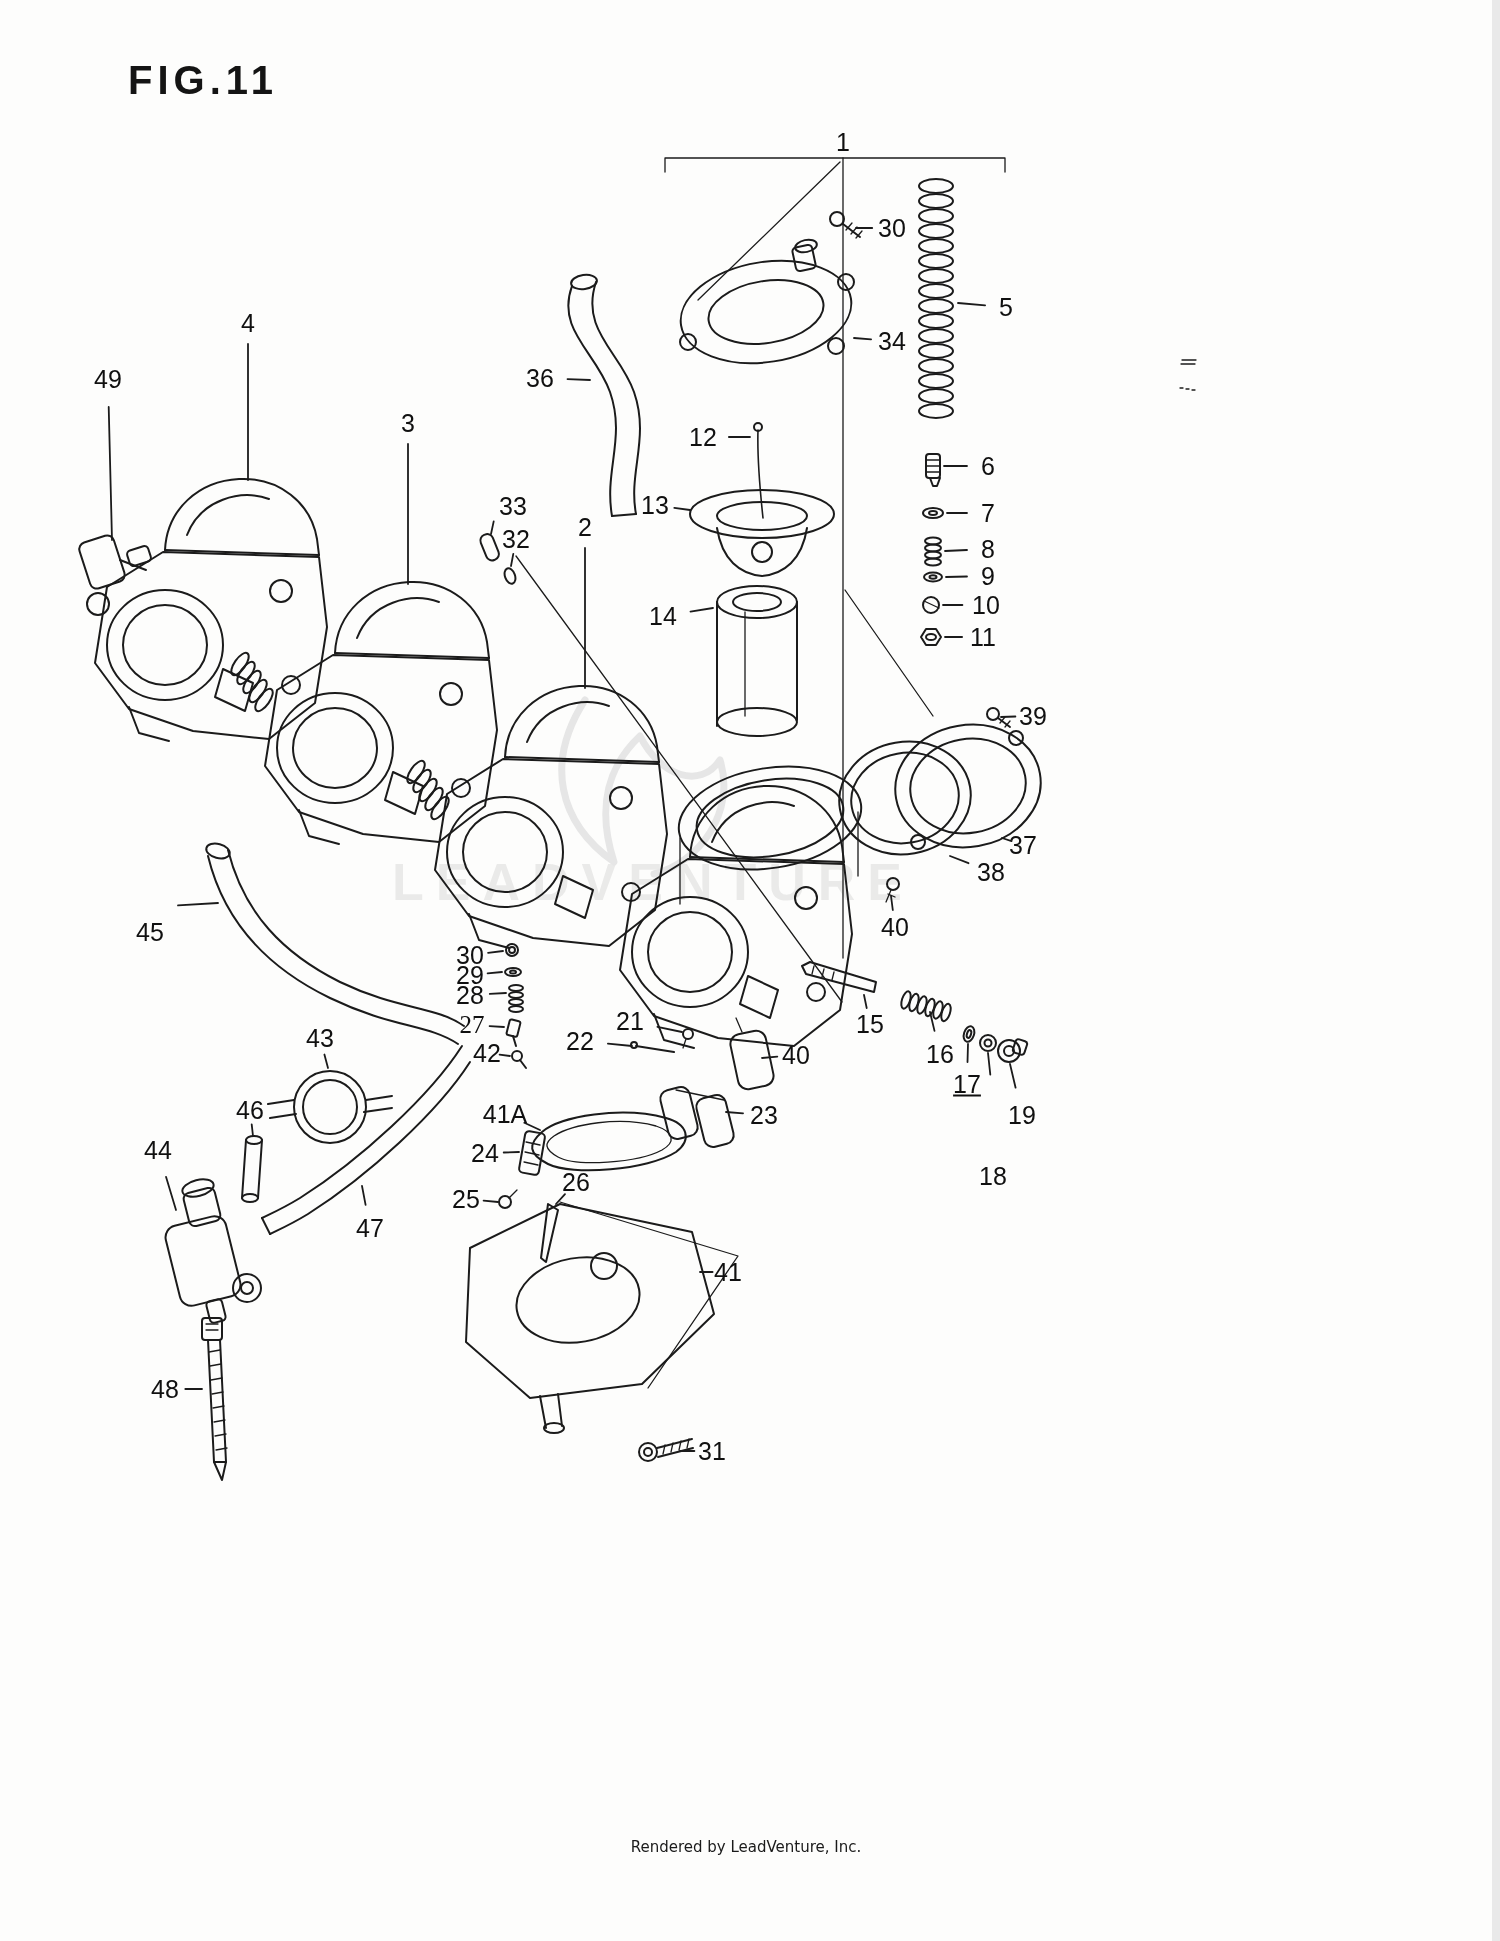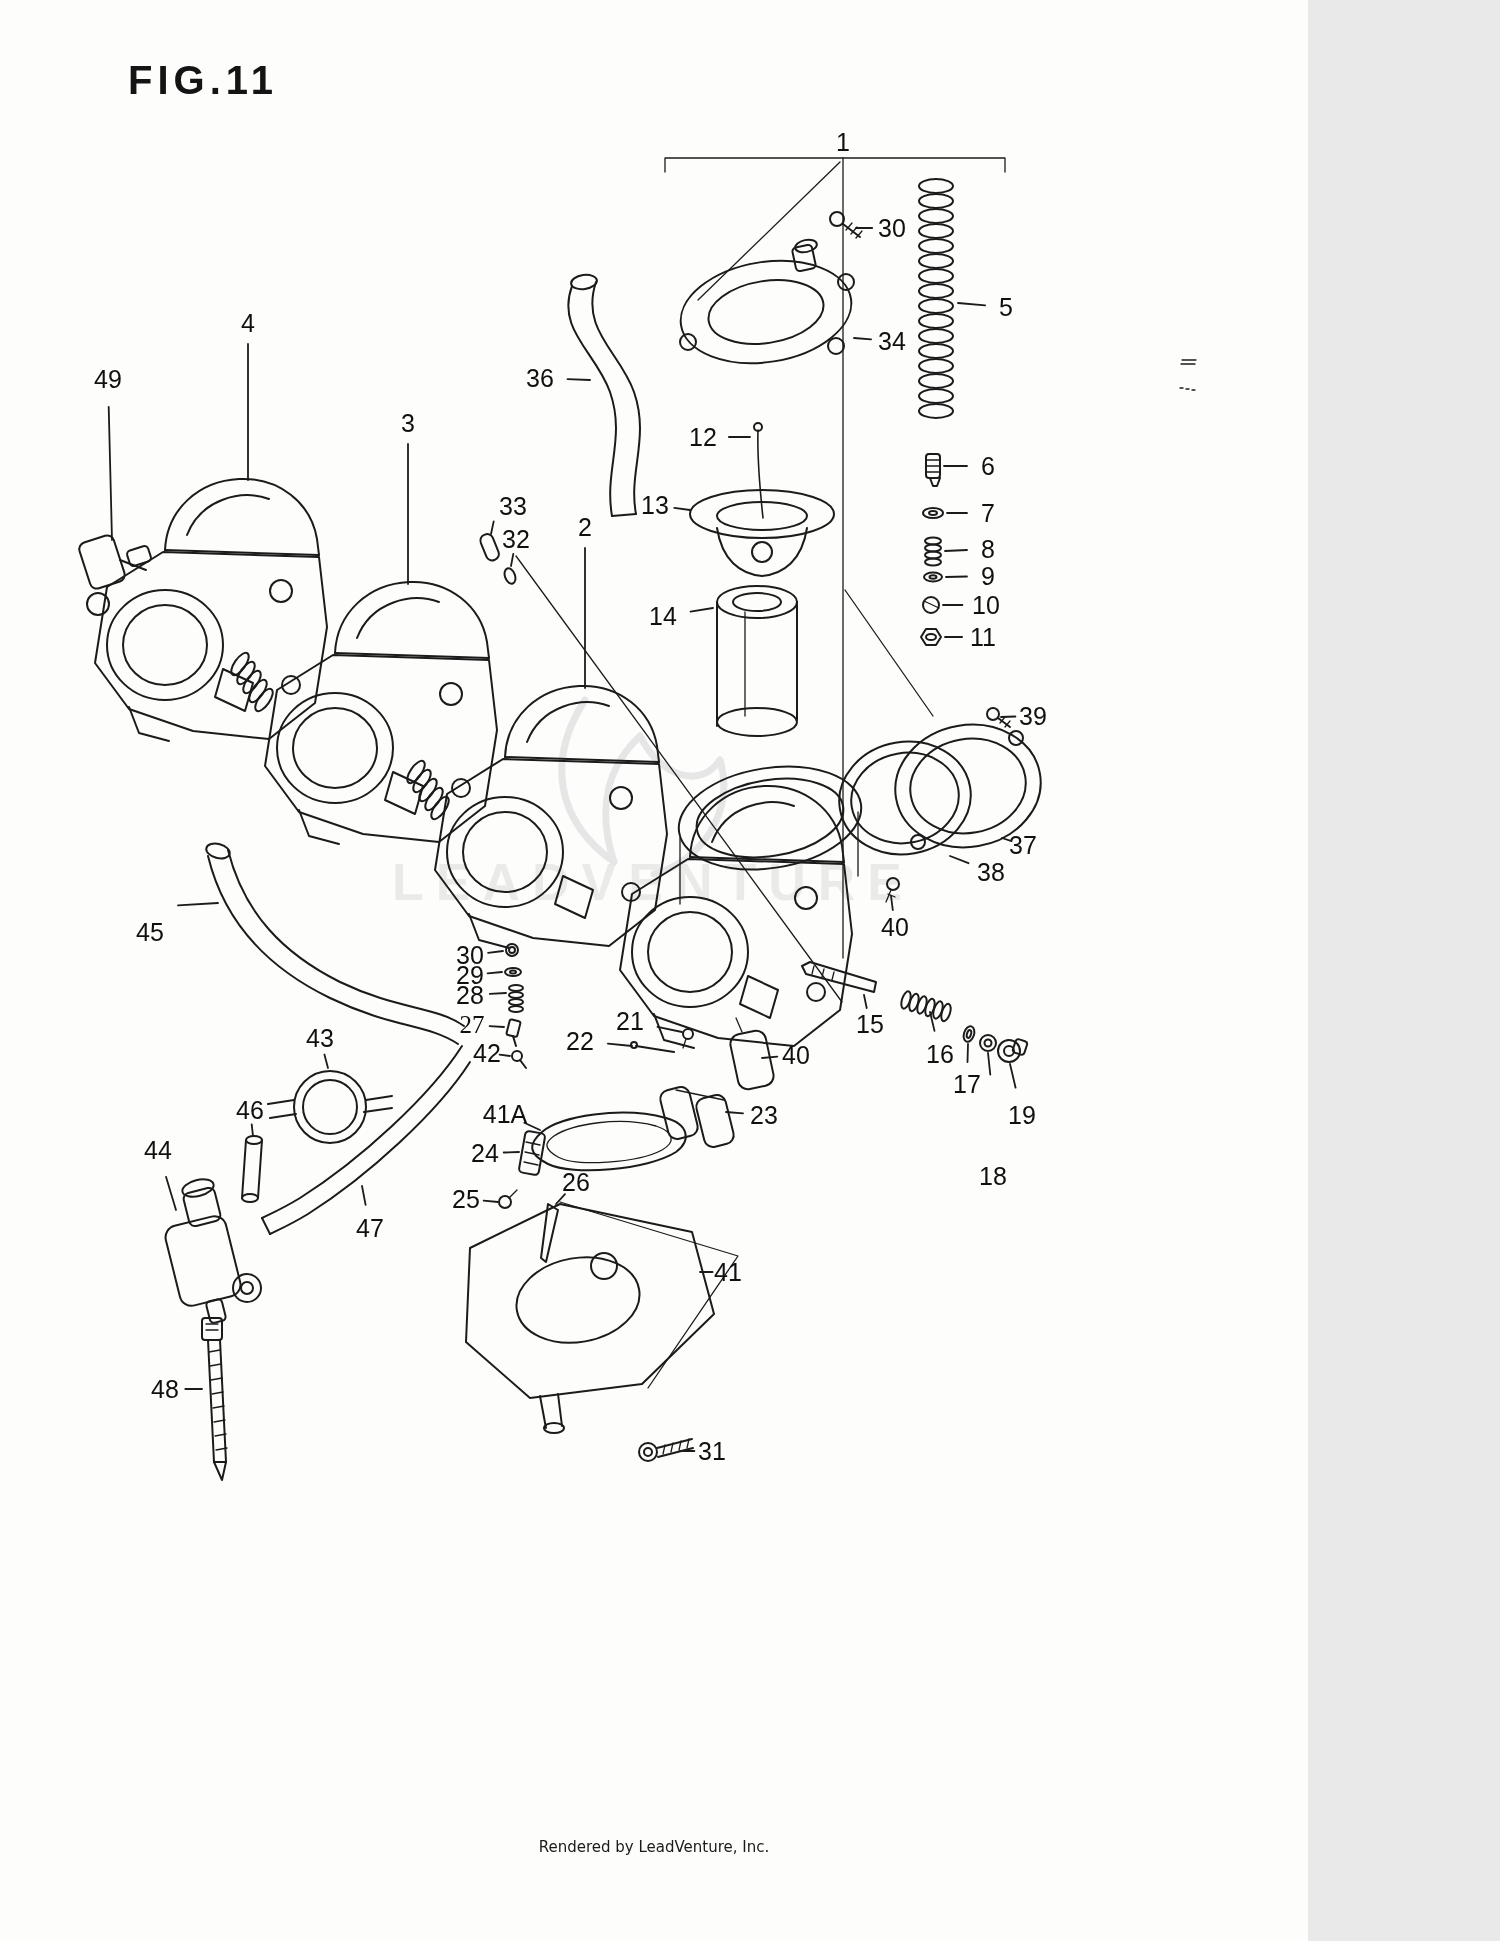--- a/index.html
+++ b/index.html
@@ -1,16 +1,16 @@
 <!DOCTYPE html>
 <html><head>
 <meta charset="utf-8">
 <style>
   html,body{margin:0;padding:0;background:#e9e9e9;}
-  .page{position:relative;width:1308px;height:1941px;background:#fdfdfc;overflow:hidden;
+  .page{position:relative;width:1492px;height:1941px;background:#fdfdfc;overflow:hidden;
         font-family:"Liberation Sans",sans-serif;}
   .fig-title{position:absolute;left:128px;top:58px;font-size:40px;font-weight:700;
              letter-spacing:5px;color:#141414;z-index:3;}
   .watermark{position:absolute;left:392px;top:852px;font-size:52px;font-weight:700;
              letter-spacing:12px;color:rgba(40,40,40,0.09);z-index:0;white-space:nowrap;}
   svg.drawing{position:absolute;left:0;top:0;z-index:1;}
   #callout-layer{position:absolute;left:0;top:0;width:100%;height:100%;z-index:2;pointer-events:none;}
   #callout-layer .callout{position:absolute;transform:translate(-50%,-50%);font-size:25px;
              color:#101010;white-space:nowrap;}
   .footer{position:absolute;left:0;right:0;top:1838px;text-align:center;font-size:15px;
@@ -395,21 +395,21 @@
       <div class="callout" style="left: 991px; top: 872px;">38</div>
       <div class="callout" style="left: 895px; top: 927px;">40</div>
       <div class="callout" style="left: 150px; top: 907px; margin-top: 25px;">45</div>
       <div class="callout" style="left: 470px; top: 955px;">30</div>
       <div class="callout" style="left: 470px; top: 975px;">29</div>
       <div class="callout" style="left: 470px; top: 995px;">28</div>
       <div class="callout" style="left: 472px; top: 1025px; font-family: Liberation Serif, serif;">27</div>
       <div class="callout" style="left: 487px; top: 1053px;">42</div>
       <div class="callout" style="left: 870px; top: 1024px;">15</div>
       <div class="callout" style="left: 940px; top: 1054px;">16</div>
-      <div class="callout" style="left: 967px; top: 1084px;">17</div>
+      <div class="callout" style="left: 967px; top: 1084px; text-decoration: underline;">17</div>
       <div class="callout" style="left: 993px; top: 1164px; margin-top: 12px;">18</div>
       <div class="callout" style="left: 1022px; top: 1115px;">19</div>
       <div class="callout" style="left: 630px; top: 1021px;">21</div>
       <div class="callout" style="left: 580px; top: 1041px;">22</div>
       <div class="callout" style="left: 796px; top: 1055px;">40</div>
       <div class="callout" style="left: 764px; top: 1115px;">23</div>
       <div class="callout" style="left: 320px; top: 1038px;">43</div>
       <div class="callout" style="left: 250px; top: 1110px;">46</div>
       <div class="callout" style="left: 505px; top: 1114px;">41A</div>
       <div class="callout" style="left: 485px; top: 1153px;">24</div>

